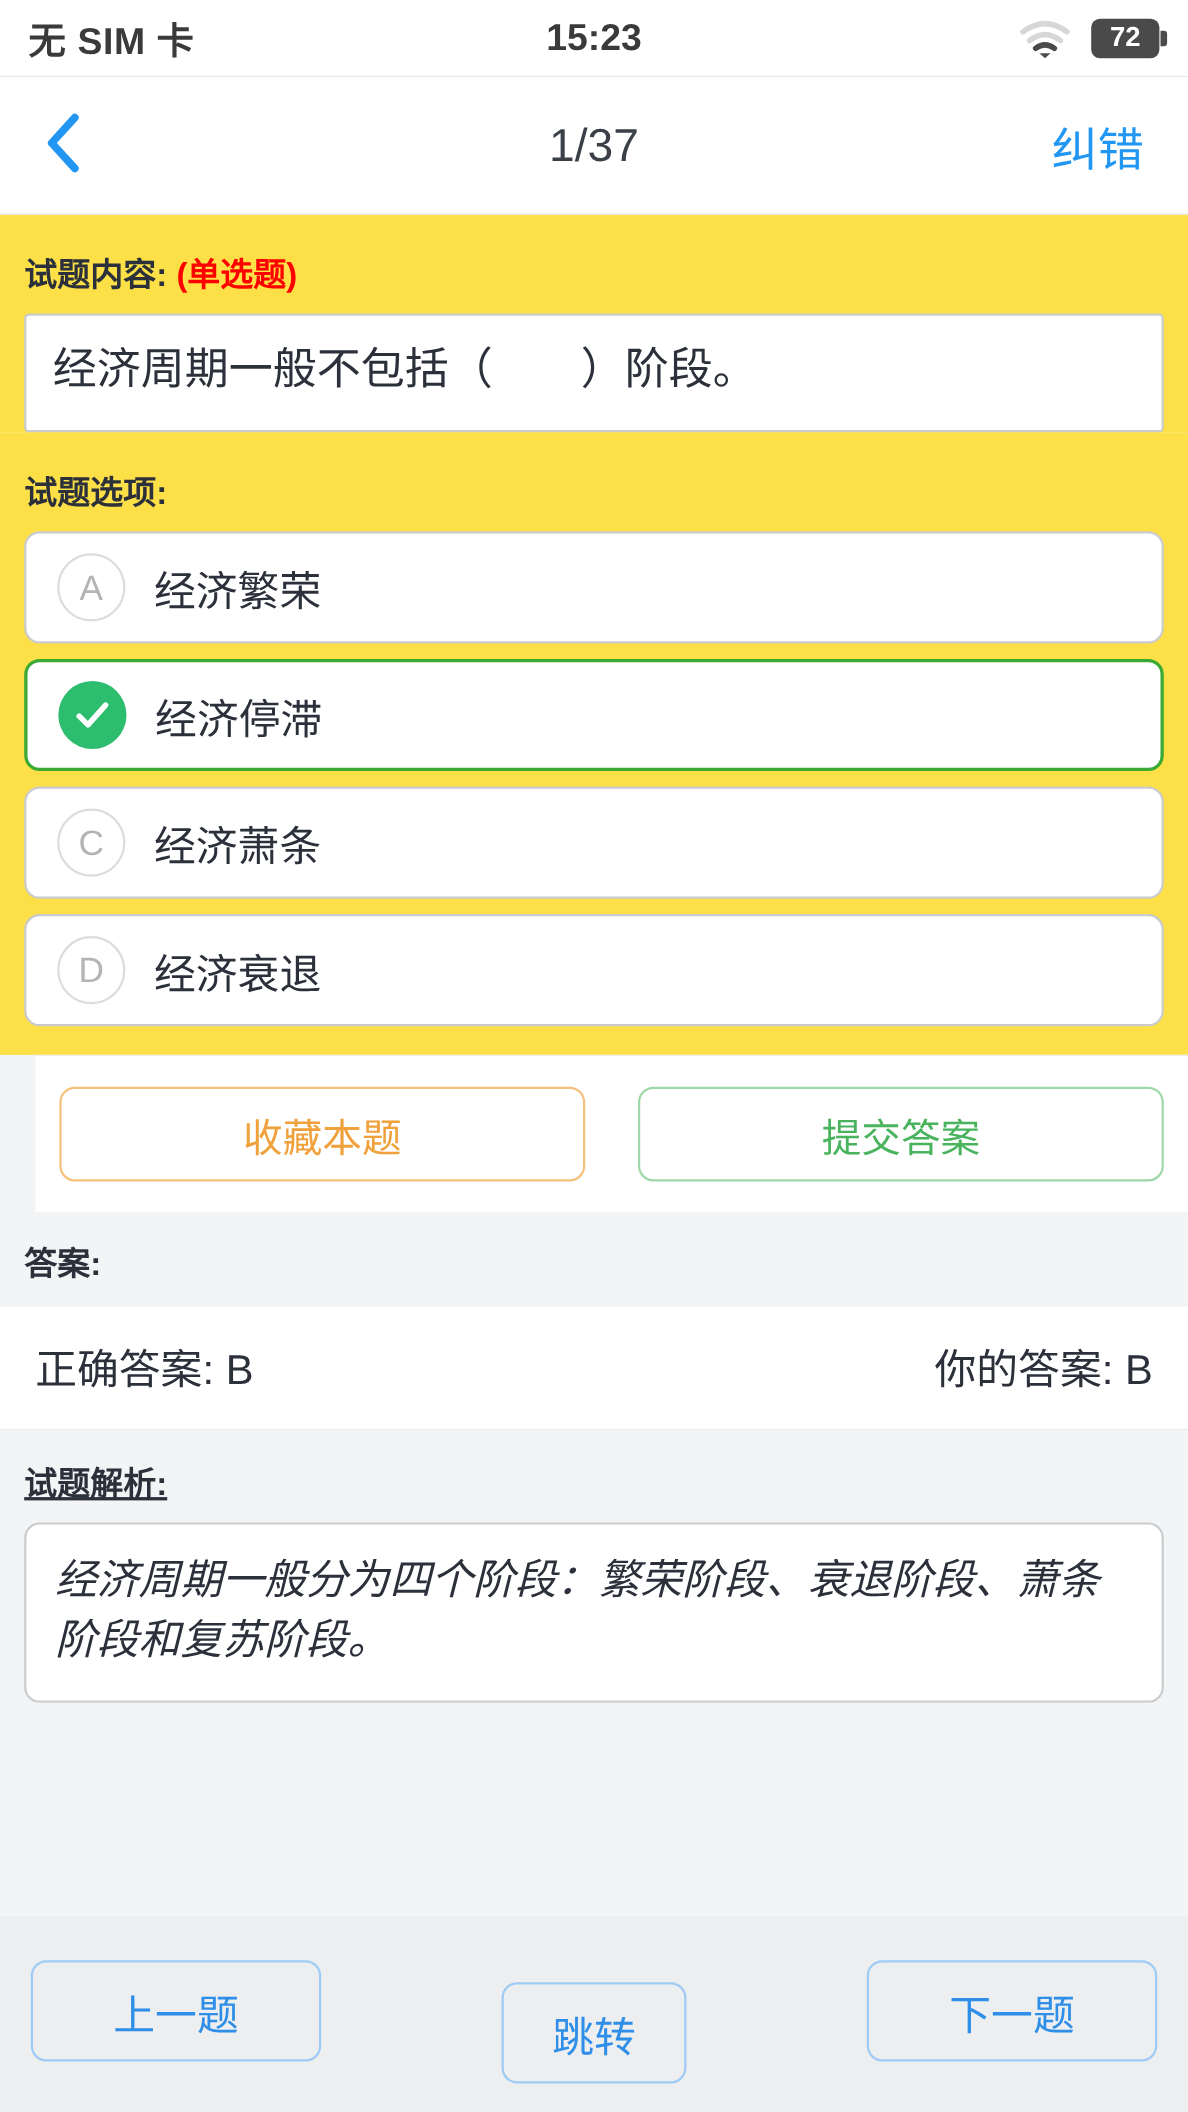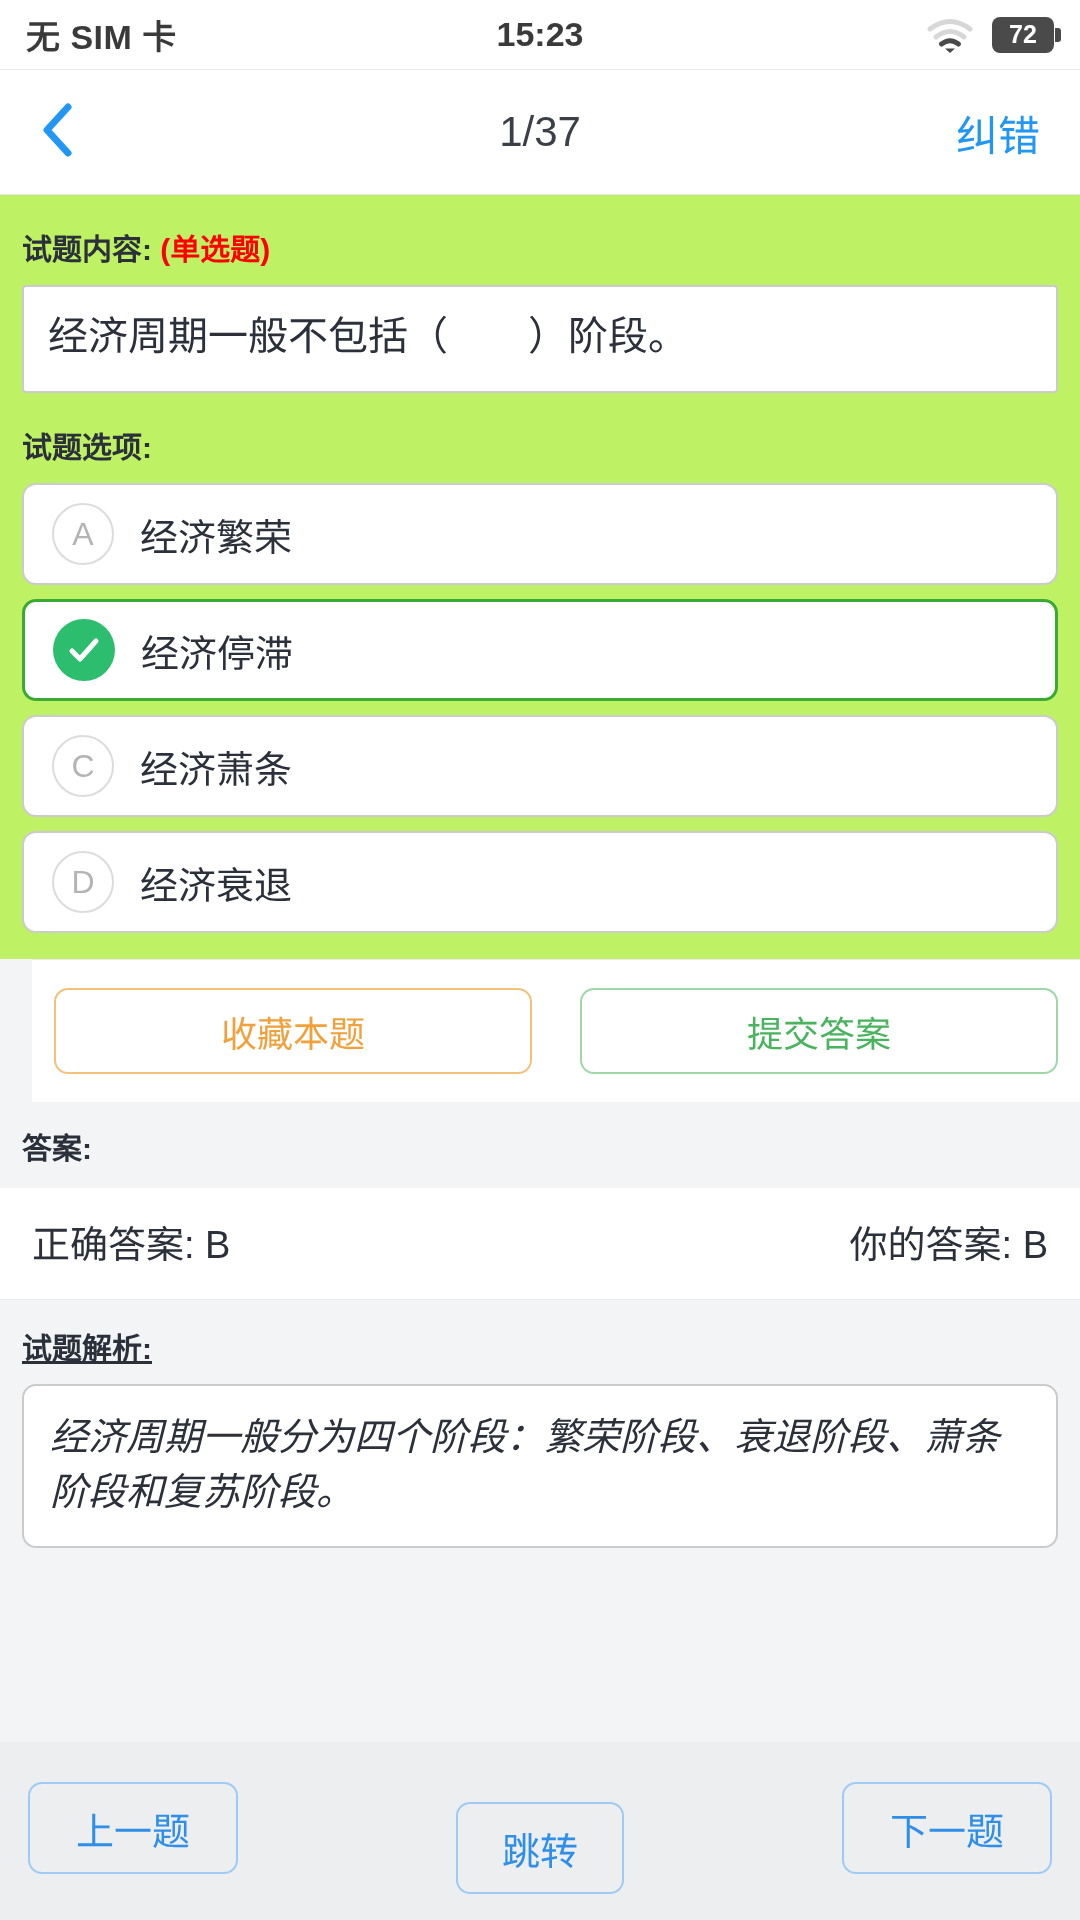--- a/index.html
+++ b/index.html
@@ -120,21 +120,21 @@
   .section-label {
     font-size: 30px;
     font-weight: bold;
     color: #2b303b;
     padding: 30px 22px 16px 22px;
   }
   .section-label .tag-red { color: #fe0000; }
 
   
   .panel {
-    background: #bef264;
+    background: #fde047;
   }
   .boxed {
     margin: 0 22px;
     background: #ffffff;
     border: 2px solid #c9cbcd;
     border-radius: 4px;
   }
   .question-box {
     min-height: 105px;
     display: flex;
@@ -262,21 +262,21 @@
   .spacer { flex: 1 1 auto; background: #f2f4f5; }
   .bottom-nav {
     background: #eceef0;
     display: flex;
     align-items: center;
     justify-content: space-between;
     padding: 20px 28px 26px 28px;
     flex: 0 0 auto;
   }
   .btn-nav {
-    width: 210px;
+    width: 264px;
     height: 92px;
     border: 2px solid #9ecbf5;
     border-radius: 14px;
     background: transparent;
     color: #2f8fe8;
     font-size: 38px;
     display: flex;
     align-items: center;
     justify-content: center;
   }

